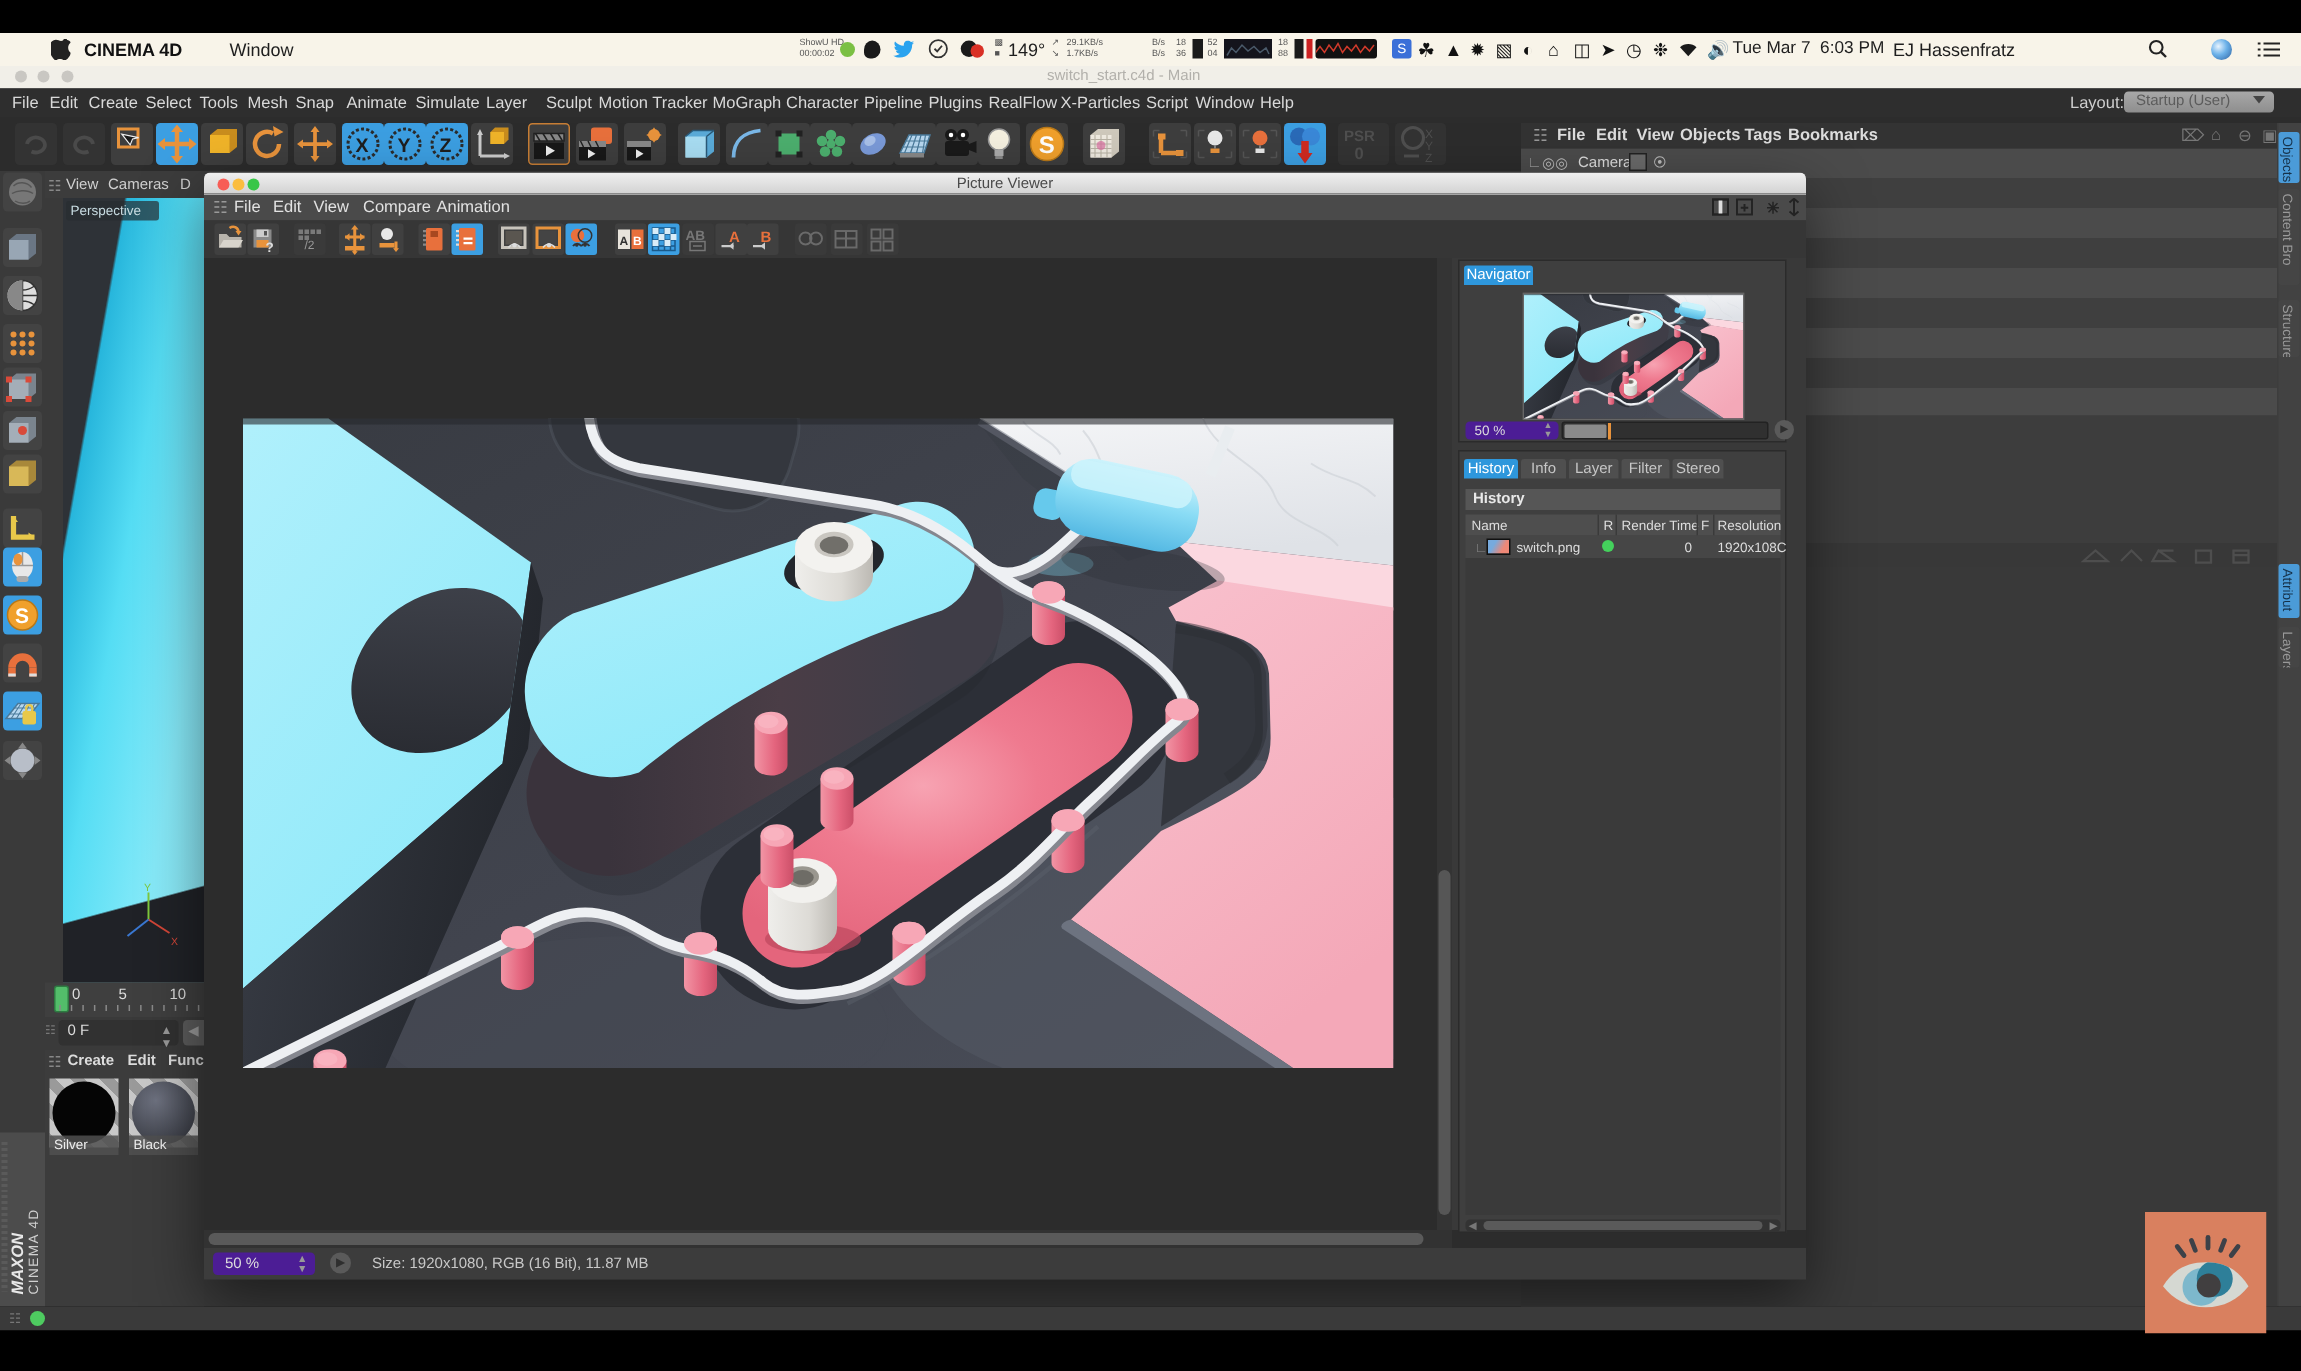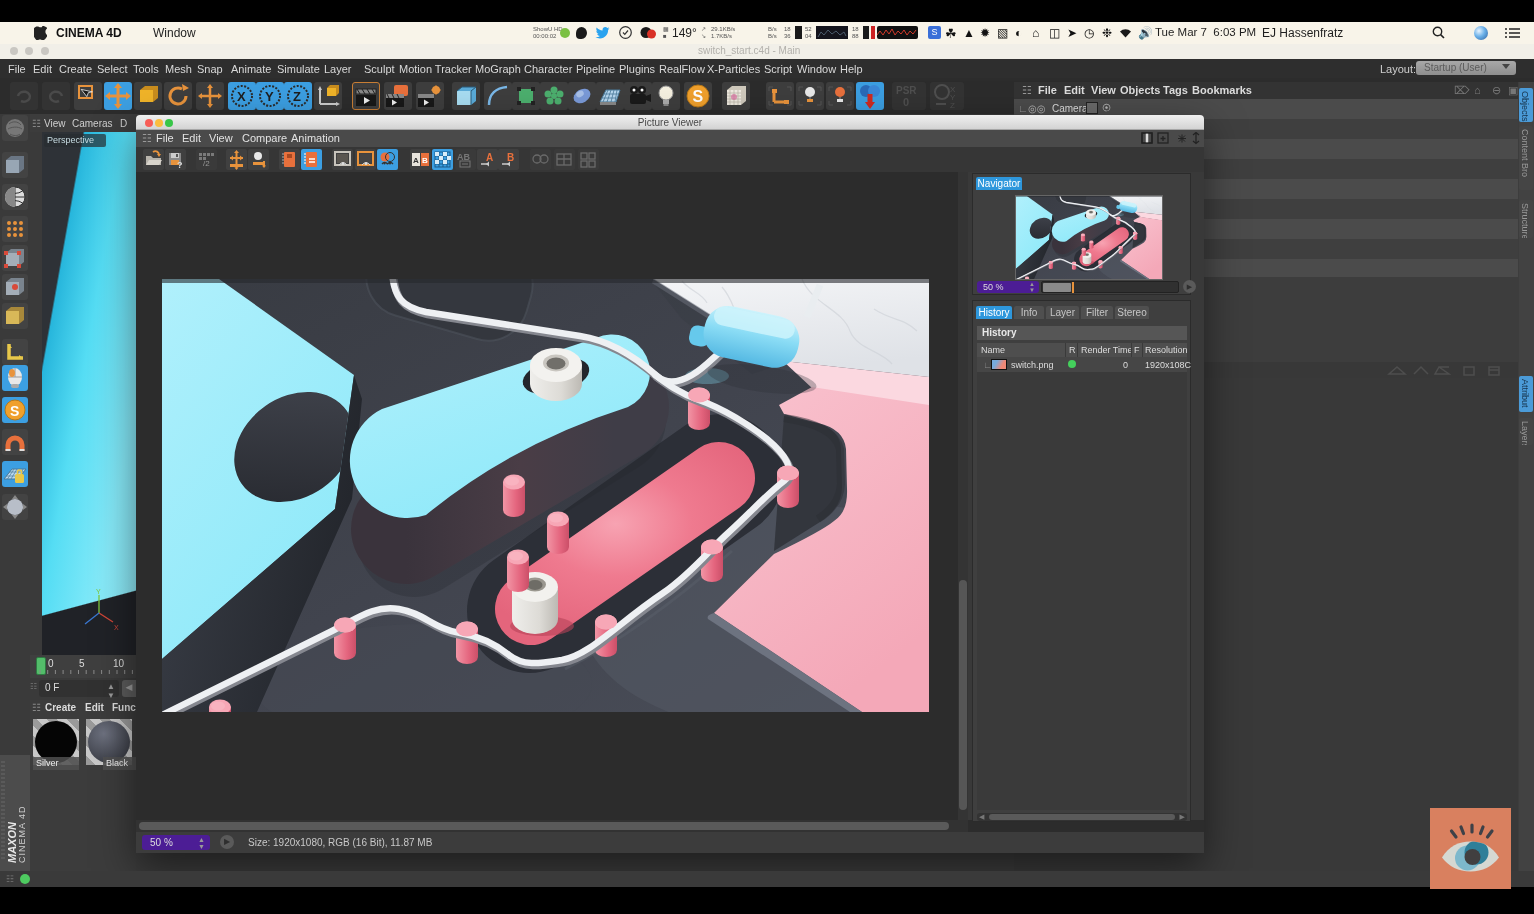--- a/index.html
+++ b/index.html
@@ -564,21 +564,21 @@
       </div>
       <div class="abs" style="left:3px;top:19px;width:46px;height:46px;background:repeating-linear-gradient(45deg,#9a9a9a 0 7px,#c8c8c8 7px 14px);"></div>
       <div class="abs" style="left:3px;top:19px;width:46px;height:46px;">
           <div style="position:absolute;left:2px;top:2px;width:42px;height:42px;border-radius:50%;background:#050505;"></div>
         </div>
       <div class="abs" style="left:3px;top:57px;width:46px;height:13px;background:rgba(80,80,80,.85);color:#eee;font-size:9px;padding:1px 0 0 3px;">Silver</div>
       <div class="abs" style="left:56px;top:19px;width:46px;height:46px;background:repeating-linear-gradient(45deg,#9a9a9a 0 7px,#c8c8c8 7px 14px);"></div>
       <div class="abs" style="left:56px;top:19px;width:46px;height:46px;">
           <div style="position:absolute;left:2px;top:2px;width:42px;height:42px;border-radius:50%;background:radial-gradient(circle at 38% 30%,#6e7280,#4a4d57 55%,#2e3037);"></div>
         </div>
-      <div class="abs" style="left:56px;top:57px;width:46px;height:13px;background:rgba(80,80,80,.85);color:#eee;font-size:9px;padding:1px 0 0 3px;margin-left:17px;">Black</div>
+      <div class="abs" style="left:56px;top:57px;width:46px;height:13px;background:rgba(80,80,80,.85);color:#eee;font-size:9px;padding:1px 0 0 3px;">Black</div>
     </div>
     <div id="maxonstrip">
       <div class="abs" style="left:1px;top:6px;width:4px;height:100px;background:repeating-linear-gradient(#5a5a5a 0 2px,transparent 2px 4px);"></div>
       <div class="abs" style="left:6px;top:108px;transform-origin:0 0;transform:rotate(-90deg);font-weight:bold;font-style:italic;color:#e8e8e8;font-size:11px;white-space:nowrap;">MAXON</div>
       <div class="abs" style="left:17px;top:108px;transform-origin:0 0;transform:rotate(-90deg);color:#d0d0d0;font-size:9px;letter-spacing:1px;white-space:nowrap;">CINEMA 4D</div>
     </div>
     <div id="rpan">
       <div class="abs" style="left:0;top:0;width:504px;height:17px;background:#333;color:#ddd;font-size:11px;">
         <span class="abs" style="left:8px;top:2px;color:#999">☷</span>
         <span class="abs" style="left:24px;top:2px;font-weight:bold;">File</span>

